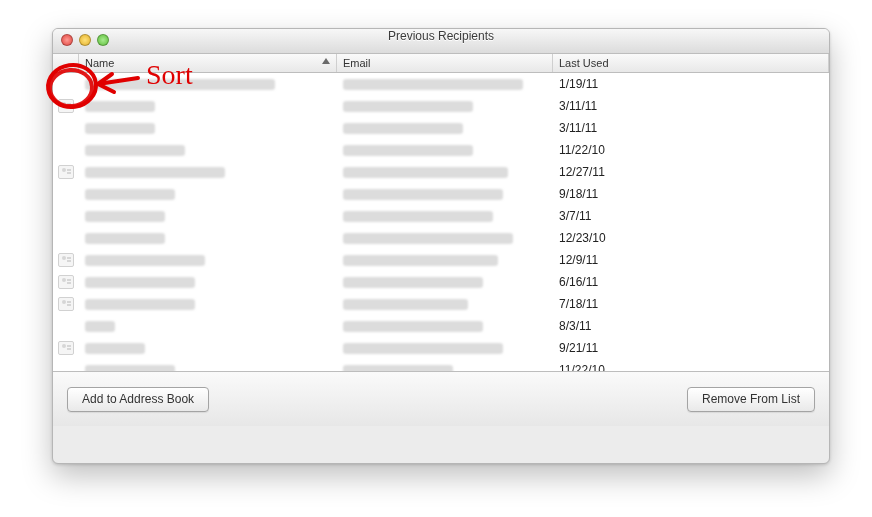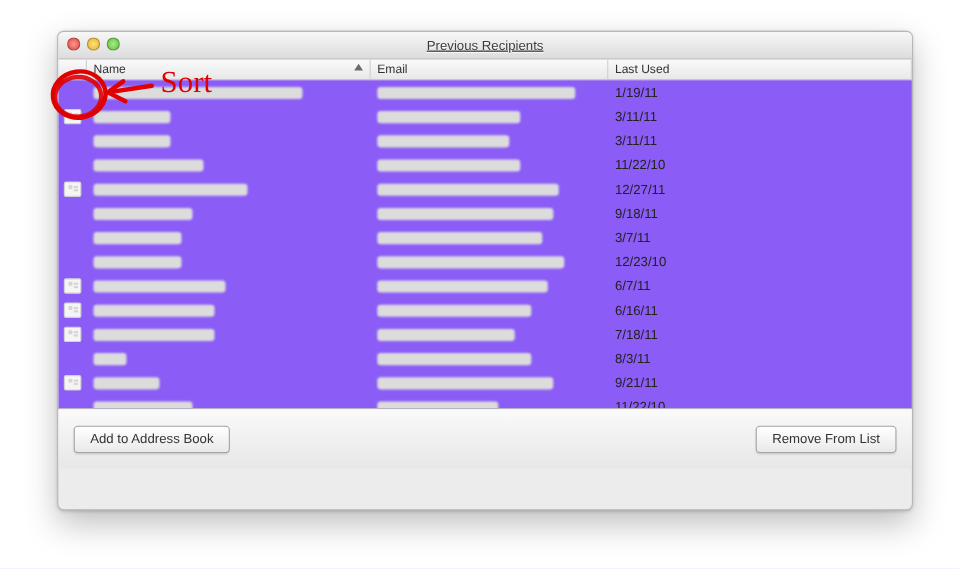--- a/index.html
+++ b/index.html
@@ -24,22 +24,20 @@
     box-shadow: 0 12px 30px rgba(0,0,0,.25), 0 1px 3px rgba(0,0,0,.15);
     background: #ececec;
     overflow: hidden;
   }
   .titlebar {
     height: 24px;
     background: linear-gradient(#f7f7f7, #dcdcdc);
     border-bottom: 1px solid #bdbdbd;
     position: relative;
     display: flex;
-    align-items: center;
-    text-decoration: underline;
   }
   .traffic { position: absolute; left: 8px; top: 5px; display: flex; gap: 6px; }
   .dot { width: 12px; height: 12px; border-radius: 50%; border: 1px solid rgba(0,0,0,.25); box-sizing: border-box;}
   .dot.close { background: radial-gradient(#ff9a93,#e0443e); }
   .dot.min   { background: radial-gradient(#ffe27a,#e4b12c); }
   .dot.zoom  { background: radial-gradient(#a7eb8f,#5fbf3b); }
   .title { margin: 0 auto; font-size: 12px; color: #3b3b3b; text-shadow: 0 1px 0 #fff; }
   .toolbar {
     height: 38px;
     background: linear-gradient(#f0f0f0,#d8d8d8);
@@ -89,21 +87,21 @@
     color:#333;
   }
   .col { border-right:1px solid #cfcfcf; display:flex; align-items:center; padding-left:6px; box-sizing:border-box; position:relative;}
   .col.card { width:26px; padding:0; justify-content:center;}
   .col.name { width:258px; }
   .col.email{ width:216px; }
   .col.last { flex:1; }
   .sort-ind { position:absolute; right:6px; top:4px; width:0;height:0;border-left:4px solid transparent;border-right:4px solid transparent;border-bottom:6px solid #6a6a6a;}
   .table-body {
     height: 298px;
-    background:#8b5cf6;
+    background:#ffffff;
     overflow:hidden;
     border-bottom:1px solid #bdbdbd;
   }
   .table-row { display:flex; height:22px; align-items:center;}
   .cell { box-sizing:border-box; display:flex; align-items:center; padding-left:6px;}
   .cell.card{width:26px;padding:0;justify-content:center;}
   .cell.name{width:258px;}
   .cell.email{width:216px;}
   .cell.last{flex:1;color:#222;}
   .card-icon{
@@ -246,21 +244,21 @@
       <div class="table-row">
         <div class="cell card">
           <div class="card-icon"></div>
         </div>
         <div class="cell name">
           <div class="blur" style="width:120px"></div>
         </div>
         <div class="cell email">
           <div class="blur" style="width:155px"></div>
         </div>
-        <div class="cell last">6/7/11</div>
+        <div class="cell last">12/9/11</div>
       </div>
       <div class="table-row">
         <div class="cell card">
           <div class="card-icon"></div>
         </div>
         <div class="cell name">
           <div class="blur" style="width:110px"></div>
         </div>
         <div class="cell email">
           <div class="blur" style="width:140px"></div>

